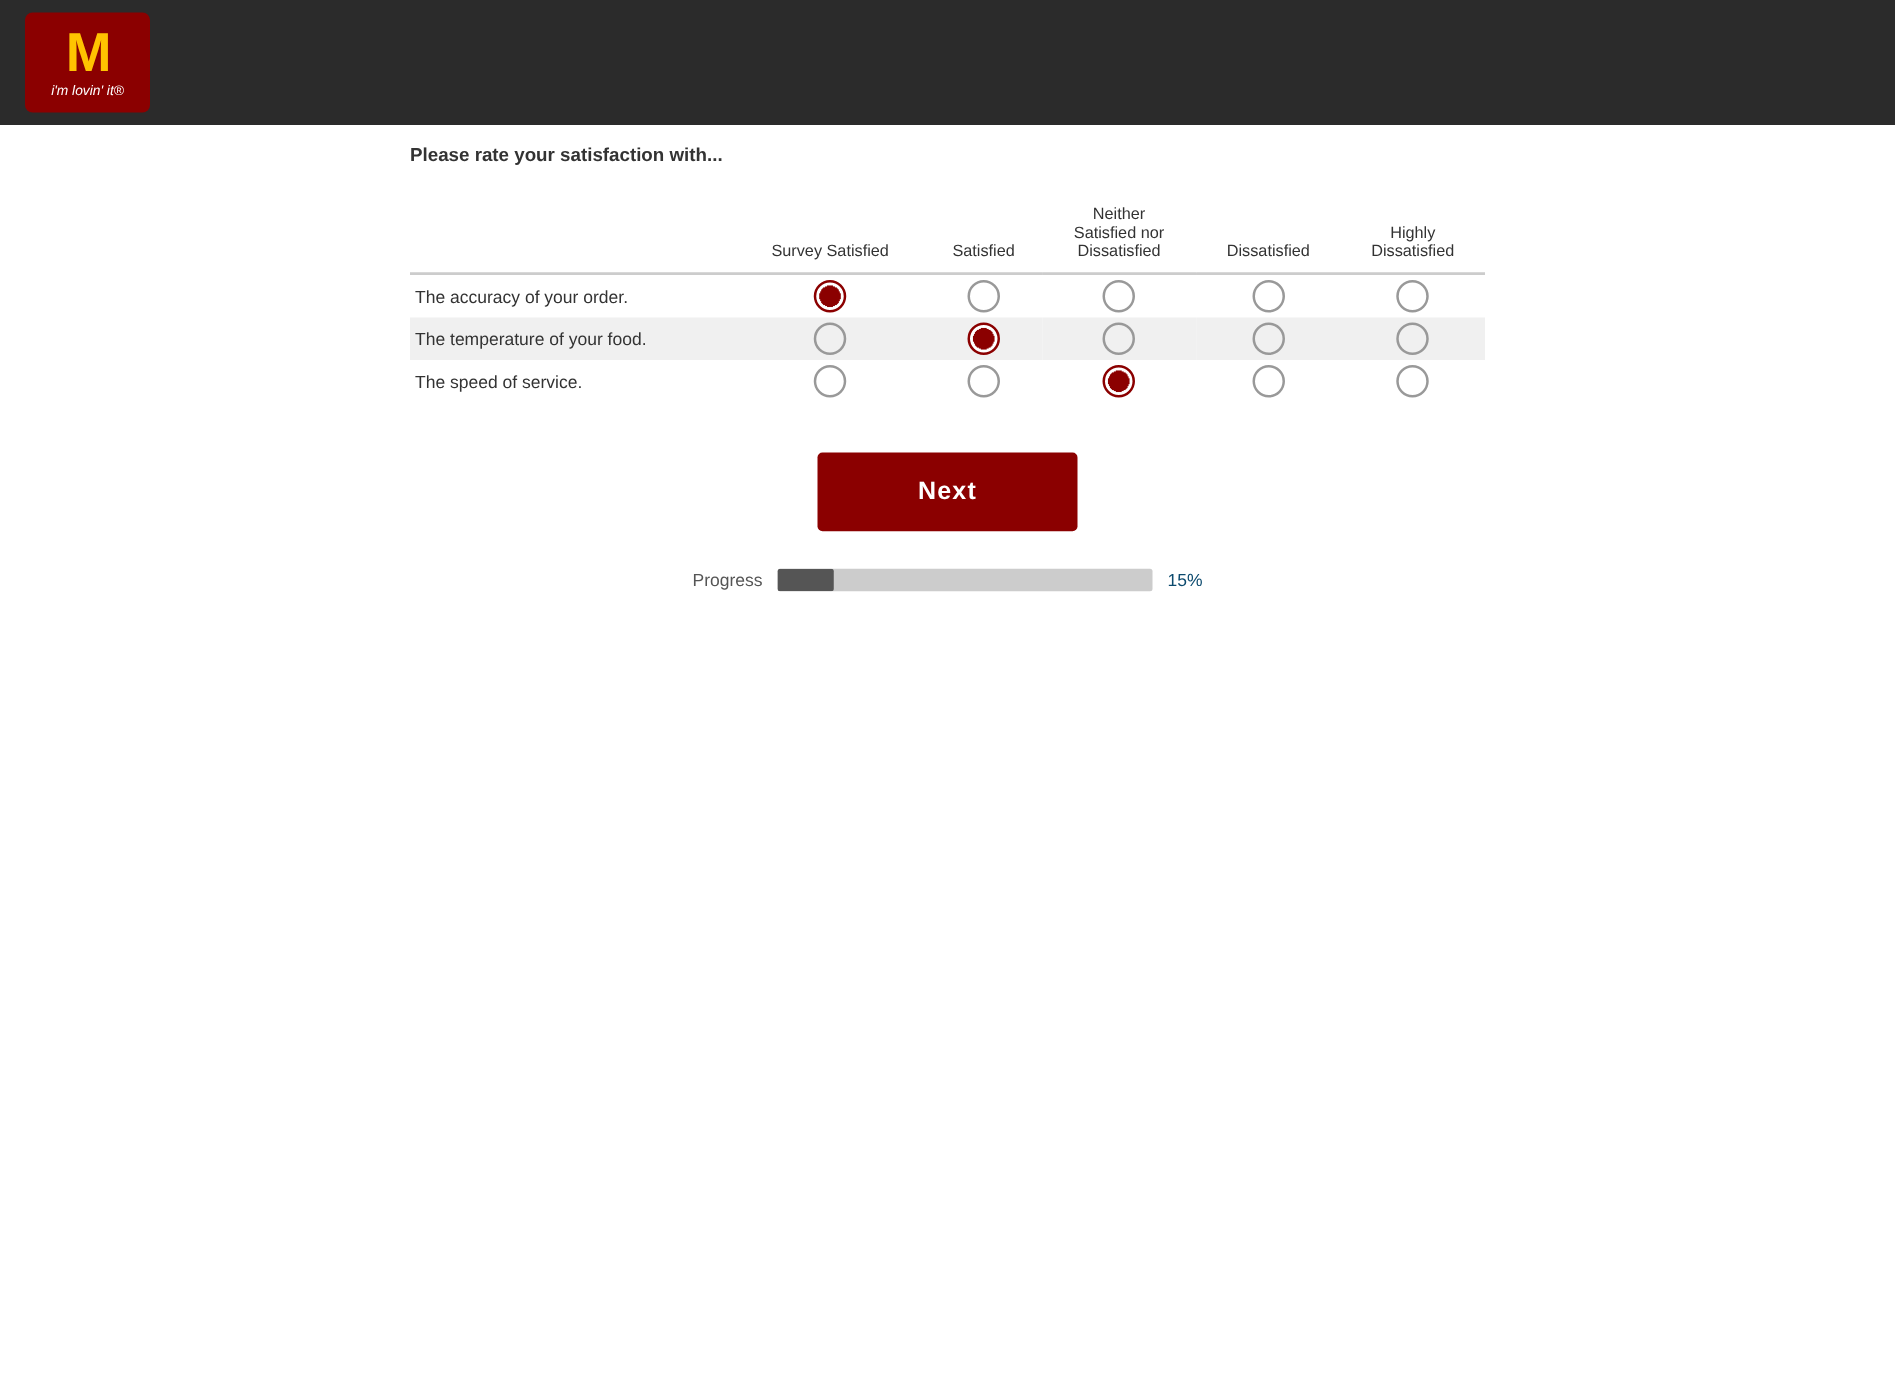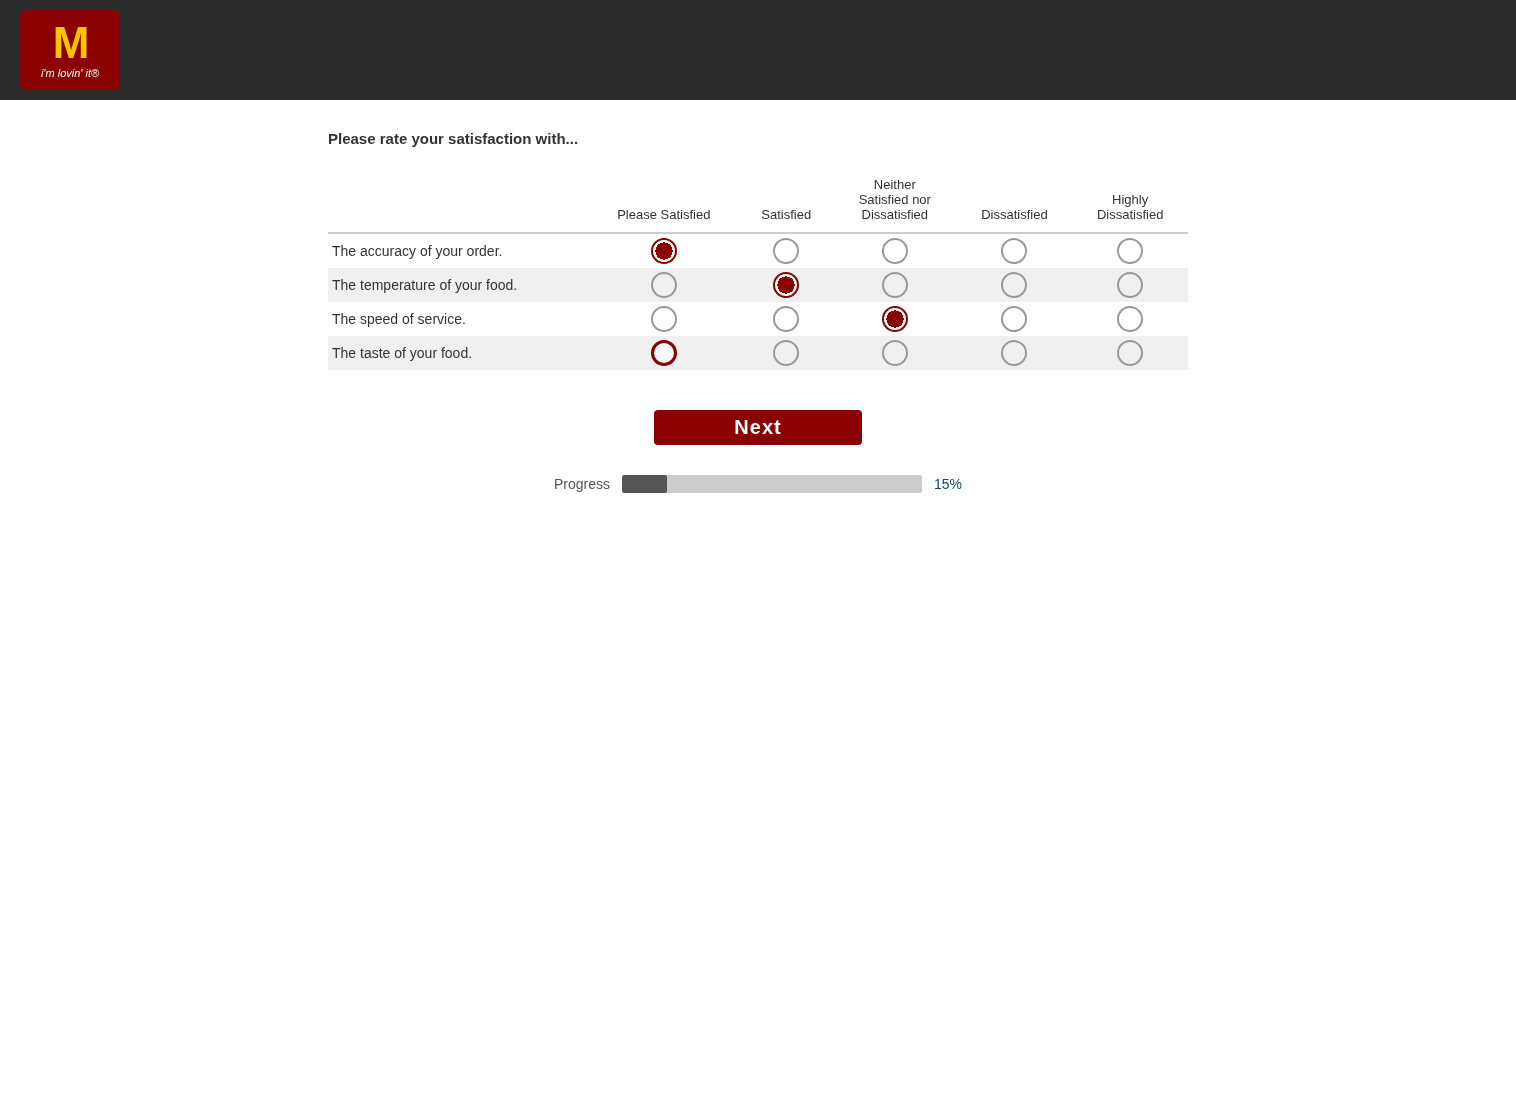--- a/index.html
+++ b/index.html
@@ -44,21 +44,21 @@
     }
     .header-title {
       color: #fff;
       font-size: 28px;
       font-weight: normal;
       letter-spacing: 0.5px;
     }
     
     .main {
       max-width: 900px;
-      margin: 30px auto;
+      margin: 16px auto;
       padding: 0 20px;
     }
     .section-label {
       font-weight: bold;
       font-size: 15px;
       margin-bottom: 24px;
     }
     
     .survey-table {
       width: 100%;
@@ -117,21 +117,21 @@
     .next-btn-wrap {
       text-align: center;
       margin: 40px 0 30px;
     }
     .next-btn {
       background: #8B0000;
       color: #fff;
       font-size: 20px;
       font-weight: bold;
       border: none;
-      padding: 6px 80px;
+      padding: 20px 80px;
       border-radius: 4px;
       cursor: pointer;
       letter-spacing: 1px;
     }
     
     .progress-wrap {
       display: flex;
       align-items: center;
       justify-content: center;
       gap: 12px;
@@ -168,21 +168,21 @@
   </div>
 </div>
 
 <div class="main">
   <p class="section-label">Please rate your satisfaction with...</p>
 
   <table class="survey-table">
     <thead>
       <tr>
         <th class="question-col"></th>
-        <th>Please Satisfied</th>
+        <th>Survey Satisfied</th>
         <th>Satisfied</th>
         <th>Neither<br>Satisfied nor<br>Dissatisfied</th>
         <th>Dissatisfied</th>
         <th>Highly<br>Dissatisfied</th>
       </tr>
     </thead>
     <tbody id="survey-tbody">
     <tr class="odd-row">
           <td class="question-cell">The accuracy of your order.</td>
           <td><span class="radio-circle selected-filled"></span></td>
@@ -200,28 +200,20 @@
           <td><span class="radio-circle"></span></td>
         </tr>
         <tr class="odd-row">
           <td class="question-cell">The speed of service.</td>
           <td><span class="radio-circle"></span></td>
           <td><span class="radio-circle"></span></td>
           <td><span class="radio-circle selected-filled"></span></td>
           <td><span class="radio-circle"></span></td>
           <td><span class="radio-circle"></span></td>
         </tr>
-        <tr class="even-row">
-          <td class="question-cell">The taste of your food.</td>
-          <td><span class="radio-circle selected-outline"></span></td>
-          <td><span class="radio-circle"></span></td>
-          <td><span class="radio-circle"></span></td>
-          <td><span class="radio-circle"></span></td>
-          <td><span class="radio-circle"></span></td>
-        </tr>
       </tbody>
   </table>
 
   <div class="next-btn-wrap">
     <button class="next-btn">Next</button>
   </div>
 
   <div class="progress-wrap">
     <span class="progress-label">Progress</span>
     <div class="progress-bar-bg">

